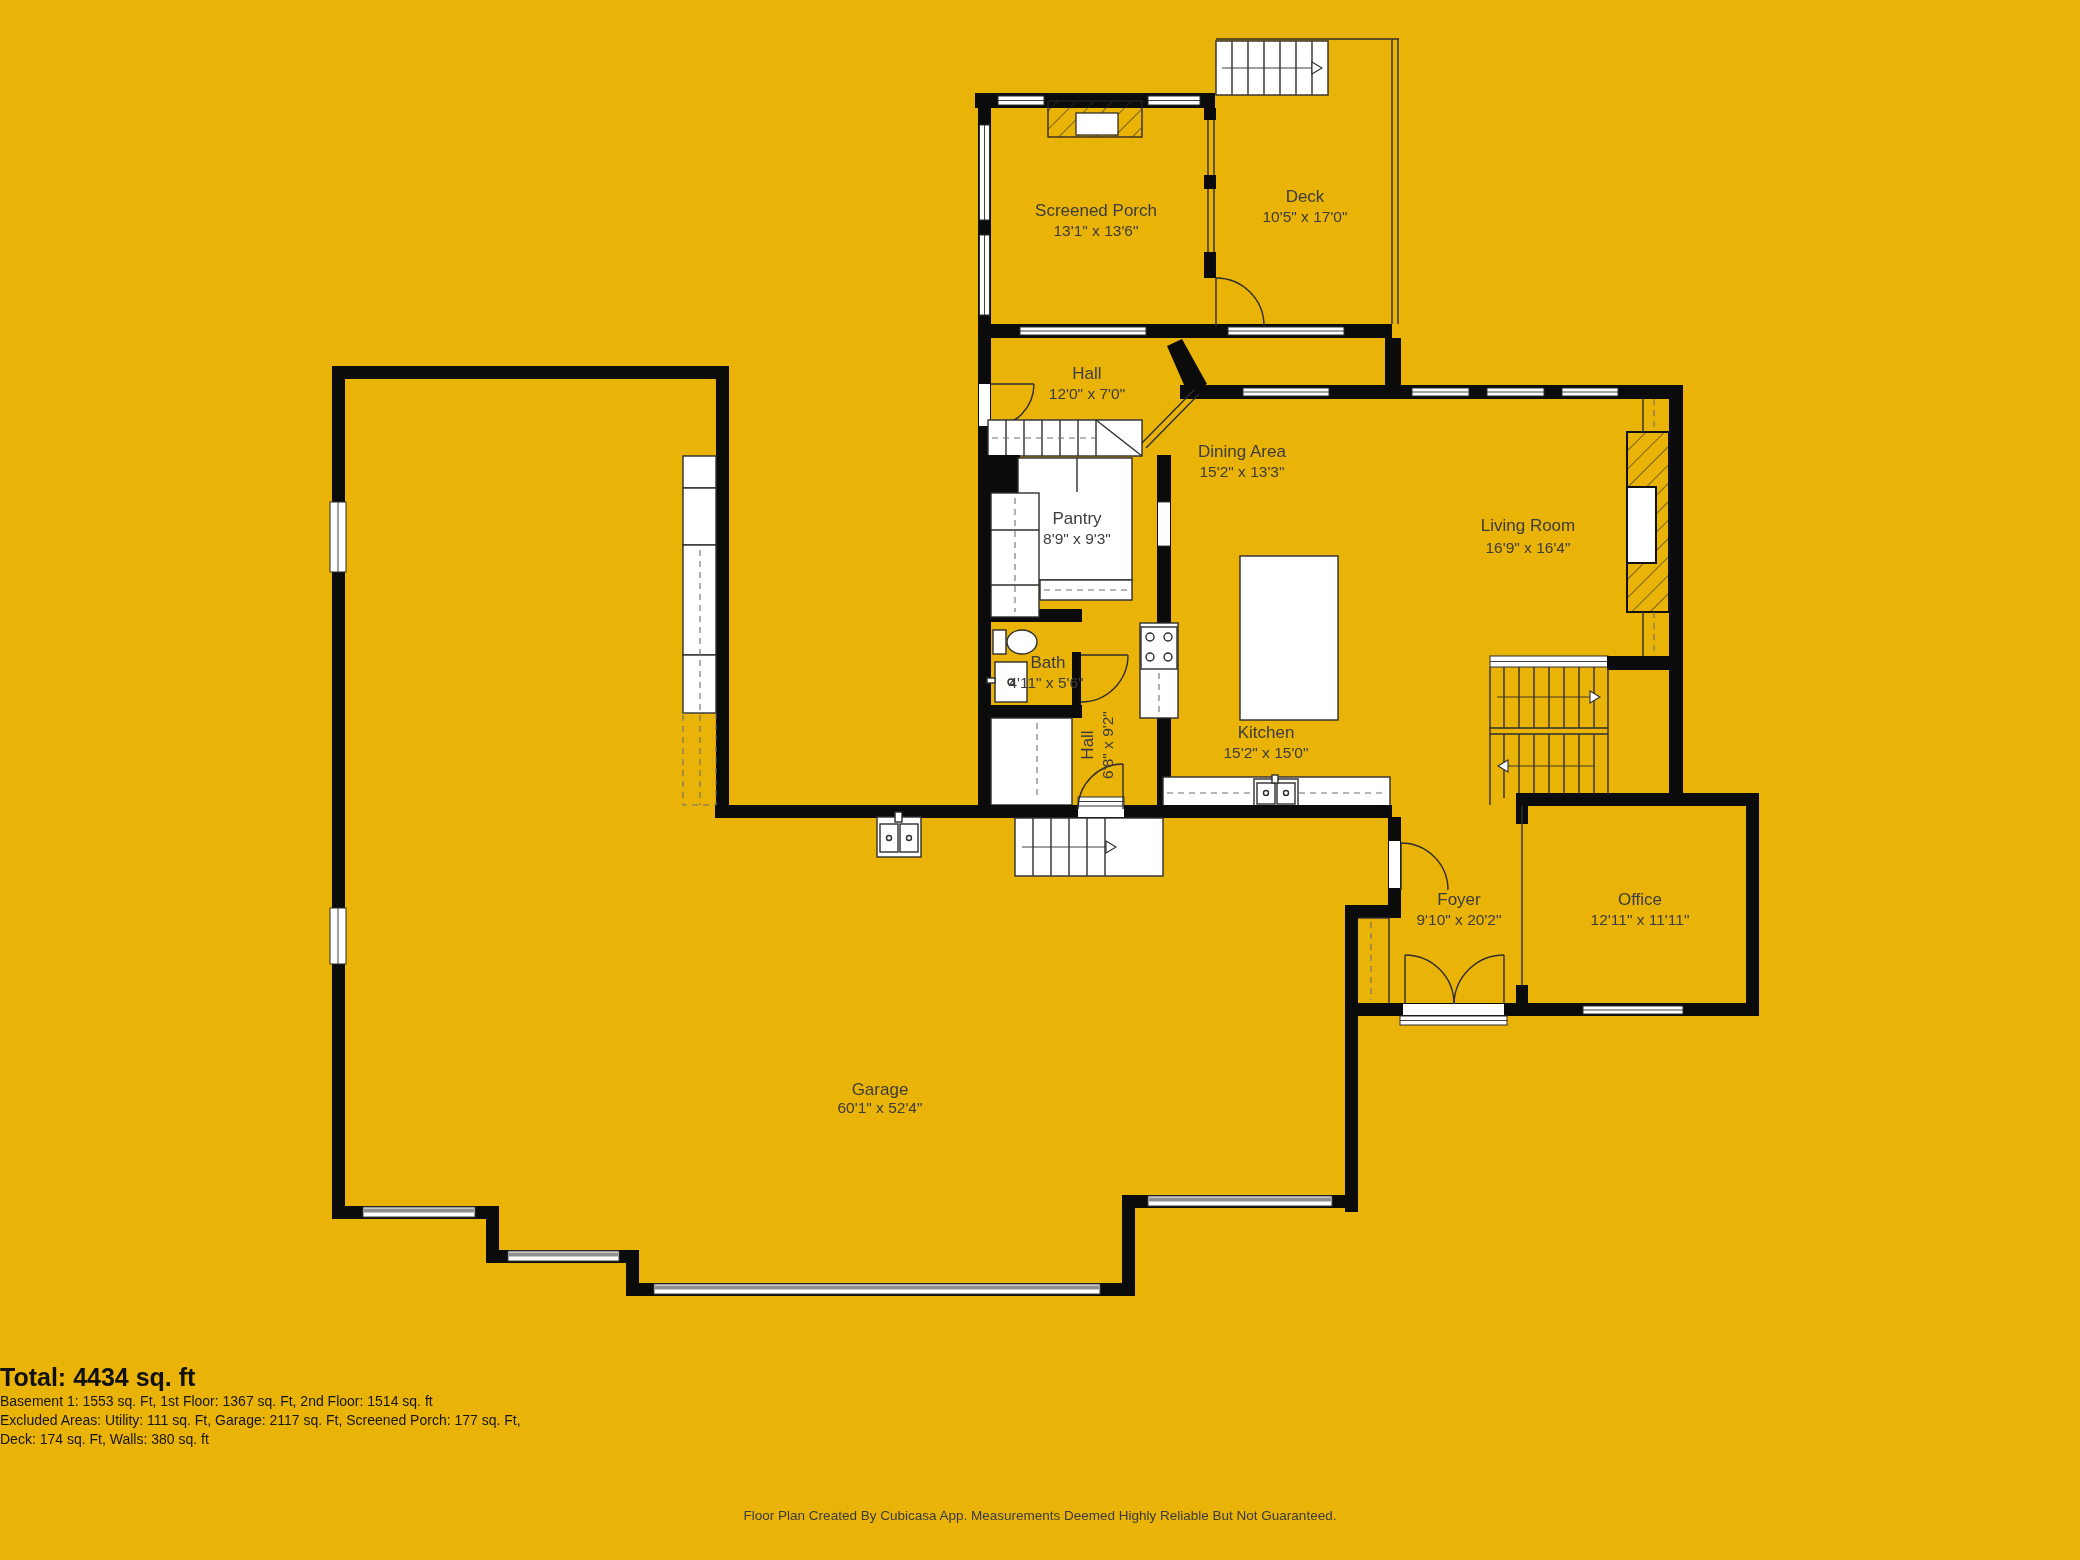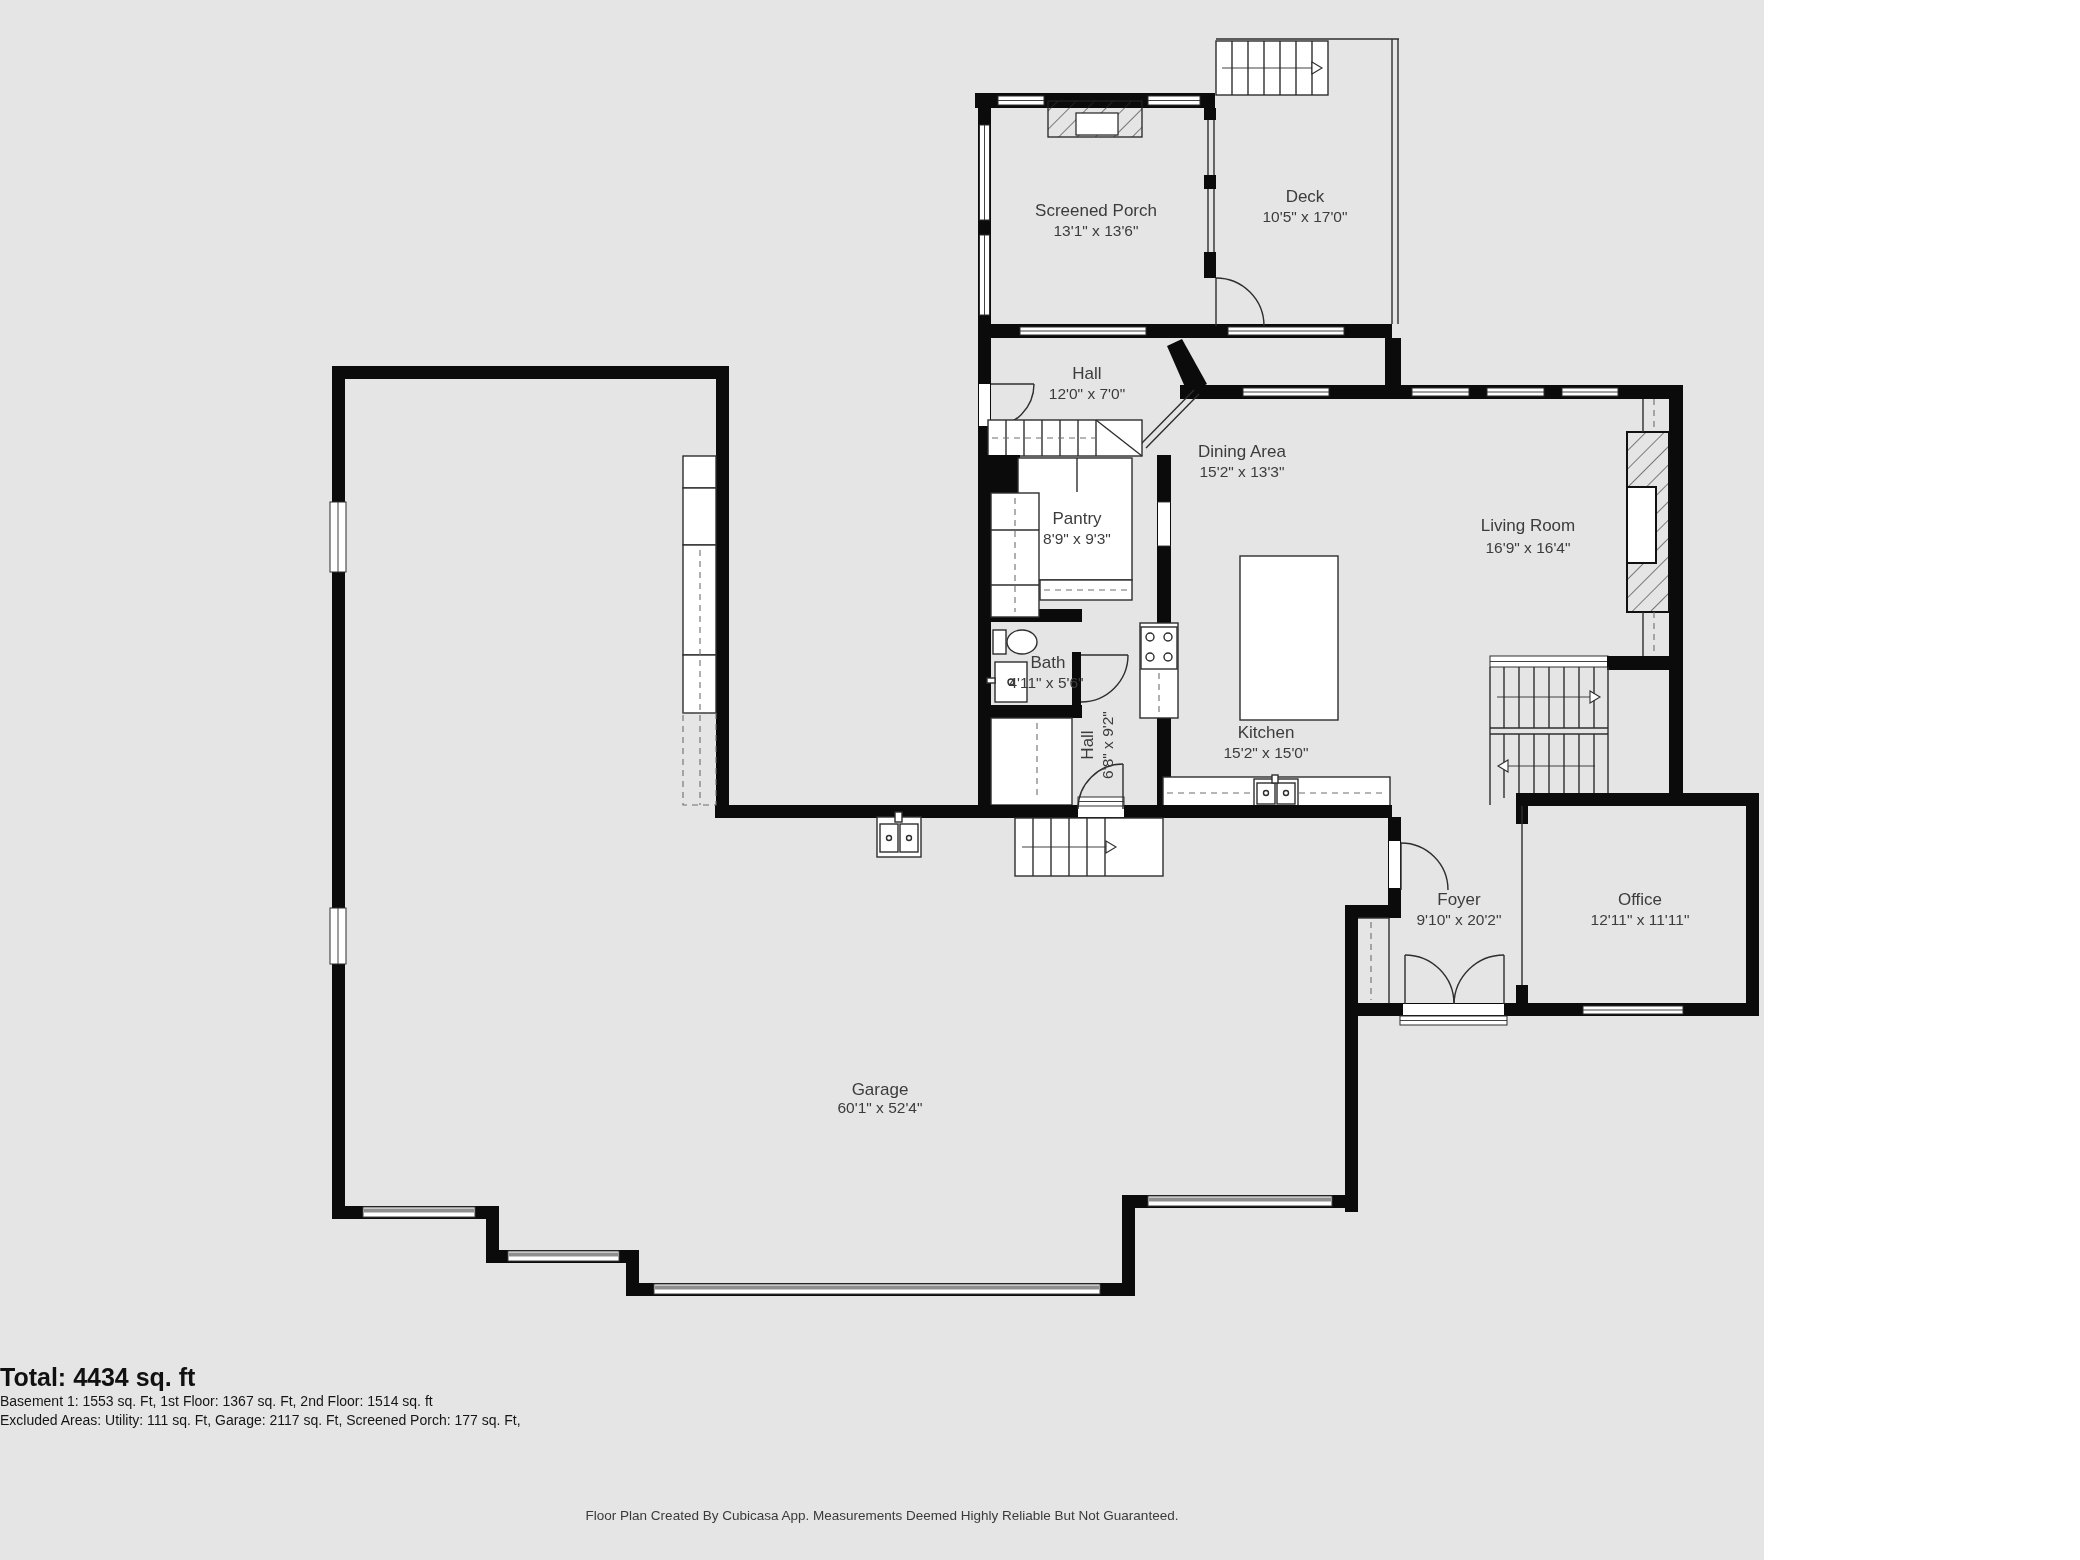--- a/index.html
+++ b/index.html
@@ -1,16 +1,16 @@
 <!DOCTYPE html>
 <html><head>
 <meta charset="utf-8">
 <style>
   html,body{margin:0;padding:0;background:#fff;}
-  #stage{position:relative;width:1764px;height:1560px;background:#e5e5e5;overflow:hidden;
+  #stage{position:relative;width:2080px;height:1560px;background:#eab308;overflow:hidden;
          font-family:"Liberation Sans",sans-serif;}
   #plan-svg{position:absolute;left:0;top:0;}
   .w{fill:#0b0b0b;}
   .thin{stroke:#2e2e2e;stroke-width:1.4;fill:none;}
   .thinf{stroke:#2e2e2e;stroke-width:1.4;fill:#ffffff;}
   .dash{stroke:#6f6f6f;stroke-width:1.1;fill:none;stroke-dasharray:6 5;}
   .win{fill:#ffffff;stroke:#2e2e2e;stroke-width:1;}
   .winline{stroke:#2e2e2e;stroke-width:0.9;fill:none;}
   .door{stroke:#2e2e2e;stroke-width:1.4;fill:none;}
   .gdband{fill:#ffffff;stroke:#3c3c3c;stroke-width:1;}
@@ -359,15 +359,16 @@
 
     <text class="lbl" x="880" y="1095">Garage</text>
     <text class="dims" x="880" y="1113">60'1" x 52'4"</text>
   </g>
 </svg>
 
   <div class="summary">
     <div class="total">Total: 4434 sq. ft</div>
     <div class="line">Basement 1: 1553 sq. Ft, 1st Floor: 1367 sq. Ft, 2nd Floor: 1514 sq. ft</div>
     <div class="line">Excluded Areas: Utility: 111 sq. Ft, Garage: 2117 sq. Ft, Screened Porch: 177 sq. Ft,</div>
+    <div class="line">Deck: 174 sq. Ft, Walls: 380 sq. ft</div>
   </div>
   <div class="disclaimer">Floor Plan Created By Cubicasa App. Measurements Deemed Highly Reliable But Not Guaranteed.</div>
 </div>
 
 </body></html>

